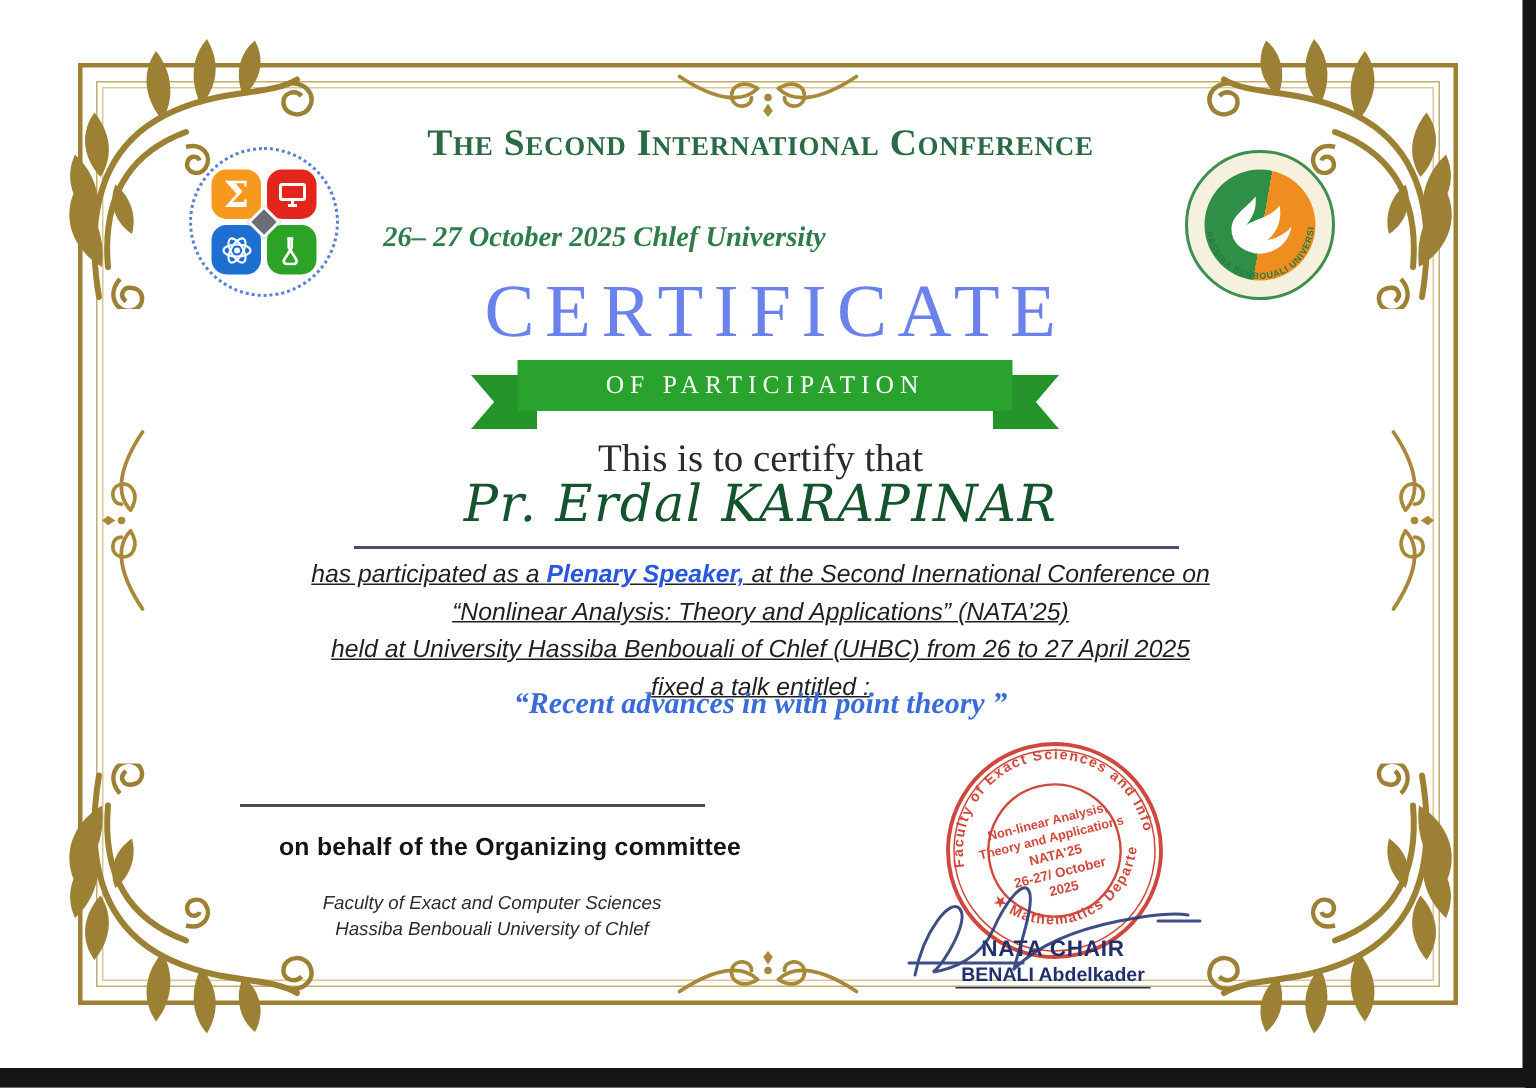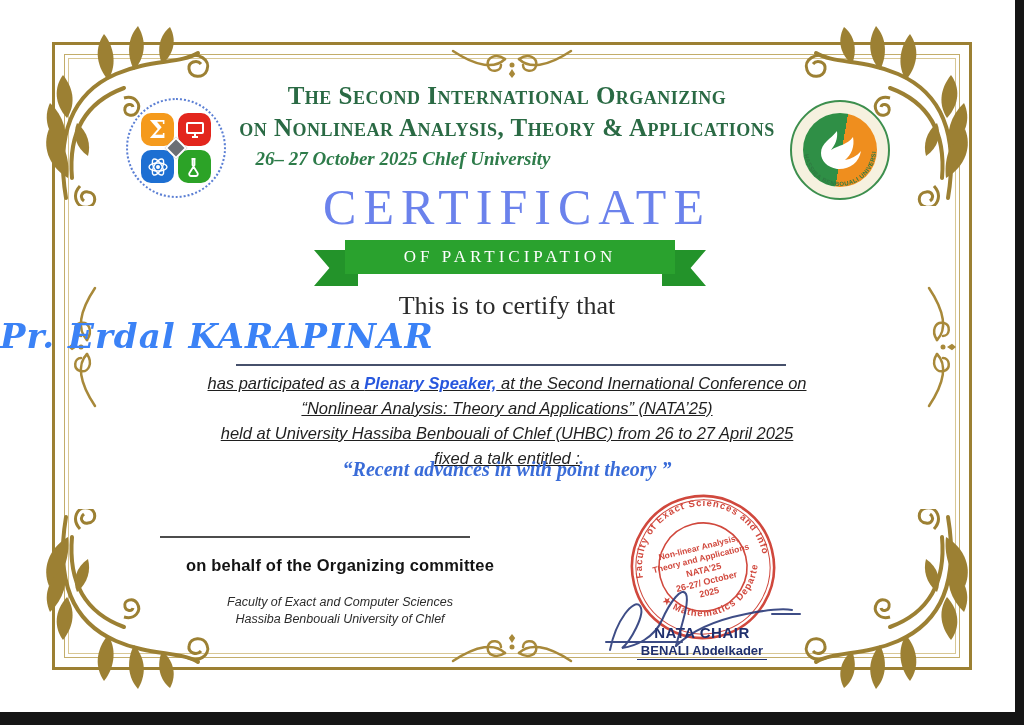--- a/index.html
+++ b/index.html
@@ -79,43 +79,43 @@
                  font-size:17px; letter-spacing:4px; }
   .ribbon-end { position:absolute; top:250px; width:44px; height:36px; background:#23932a; z-index:1; }
   .ribbon-end.left  { left:314px; clip-path:polygon(0 0,100% 0,100% 100%,0 100%,35% 50%); }
   .ribbon-end.right { left:662px; clip-path:polygon(0 0,100% 0,65% 50%,100% 100%,0 100%); }
 
   .certify-line {
     position:absolute; left:0; top:291px; width:1014px; text-align:center;
     font-family:"Liberation Serif", serif; font-size:26px; color:#2b2b2b;
   }
   .recipient {
-    position:absolute; left:0; top:316px; width:1014px; 
+    position:absolute; left:0; top:316px; width:1014px; text-align:center;
     font-family:"DejaVu Serif", serif; font-style:italic;
-    font-size:34px; color:#3b82f6; letter-spacing:1px;font-weight:bold;
+    font-size:34px; color:#14532d; letter-spacing:1px;
   }
   .name-rule { position:absolute; left:236px; top:364px; width:550px; height:2px; background:#46506b; }
 
   
   .body-par {
     position:absolute; left:107px; top:371px; width:800px; text-align:center;
     font-style:italic; font-size:16.5px; color:#1f1f1f; line-height:25px;text-decoration:underline;
   }
   .hl-blue { color:#2757de; font-weight:bold; }
   .talk-title {
     position:absolute; left:0; top:458px; width:1014px; text-align:center;
     font-family:"Liberation Serif", serif; font-style:italic; font-weight:bold;
     font-size:20px; color:#3a6cd8;
   }
 
   
   .committee-rule { position:absolute; left:160px; top:536px; width:310px; height:2px; background:#4c4c4c; }
   .behalf { position:absolute; left:140px; top:556px; width:400px; text-align:center;
             font-weight:bold; font-size:16.5px; color:#141414; letter-spacing:.2px; }
-  .faculty { position:absolute; left:140px; top:594px; width:400px; text-align:center;
+  .faculty { position:absolute; left:128px; top:594px; width:400px; text-align:center;
              font-style:italic; font-size:12.5px; color:#2c2c2c; line-height:17px; }
 
   
   .stamp { position:absolute; left:628px; top:492px; width:150px; height:150px;
            transform:rotate(-14deg); opacity:.92; }
 
   
   .chair-block { position:absolute; left:612px; top:624px; width:180px; text-align:center;
                  color:#20306e; }
   .chair-title { font-weight:bold; font-size:15px; letter-spacing:.5px; }
@@ -294,22 +294,21 @@
     <svg width="100" height="100" viewBox="0 0 100 100" style="position:absolute;inset:0;">
       <defs>
           <path id="uring" d="M14 50 A36 36 0 0 0 86 50"></path>
         </defs>
       <text font-size="6" fill="#2f7a42" font-weight="bold" letter-spacing=".5">
         <textPath href="#uring" startOffset="4%">HASSIBA BENBOUALI UNIVERSITY OF CHLEF</textPath>
       </text>
     </svg>
   </div>
 
-  <div class="title-line title-1">The Second International Organizing</div>
-  <div class="title-line title-2">on Nonlinear Analysis, Theory &amp; Applications</div>
+  <div class="title-line title-1">The Second International Conference</div>
   <div class="date-line">26– 27 October 2025 Chlef University</div>
 
   <div class="cert-word">CERTIFICATE</div>
   <div class="ribbon-end left"></div>
   <div class="ribbon-end right"></div>
   <div class="ribbon">
     <span class="ribbon-text">OF PARTICIPATION</span>
   </div>
 
   <div class="certify-line">This is to certify that</div>

